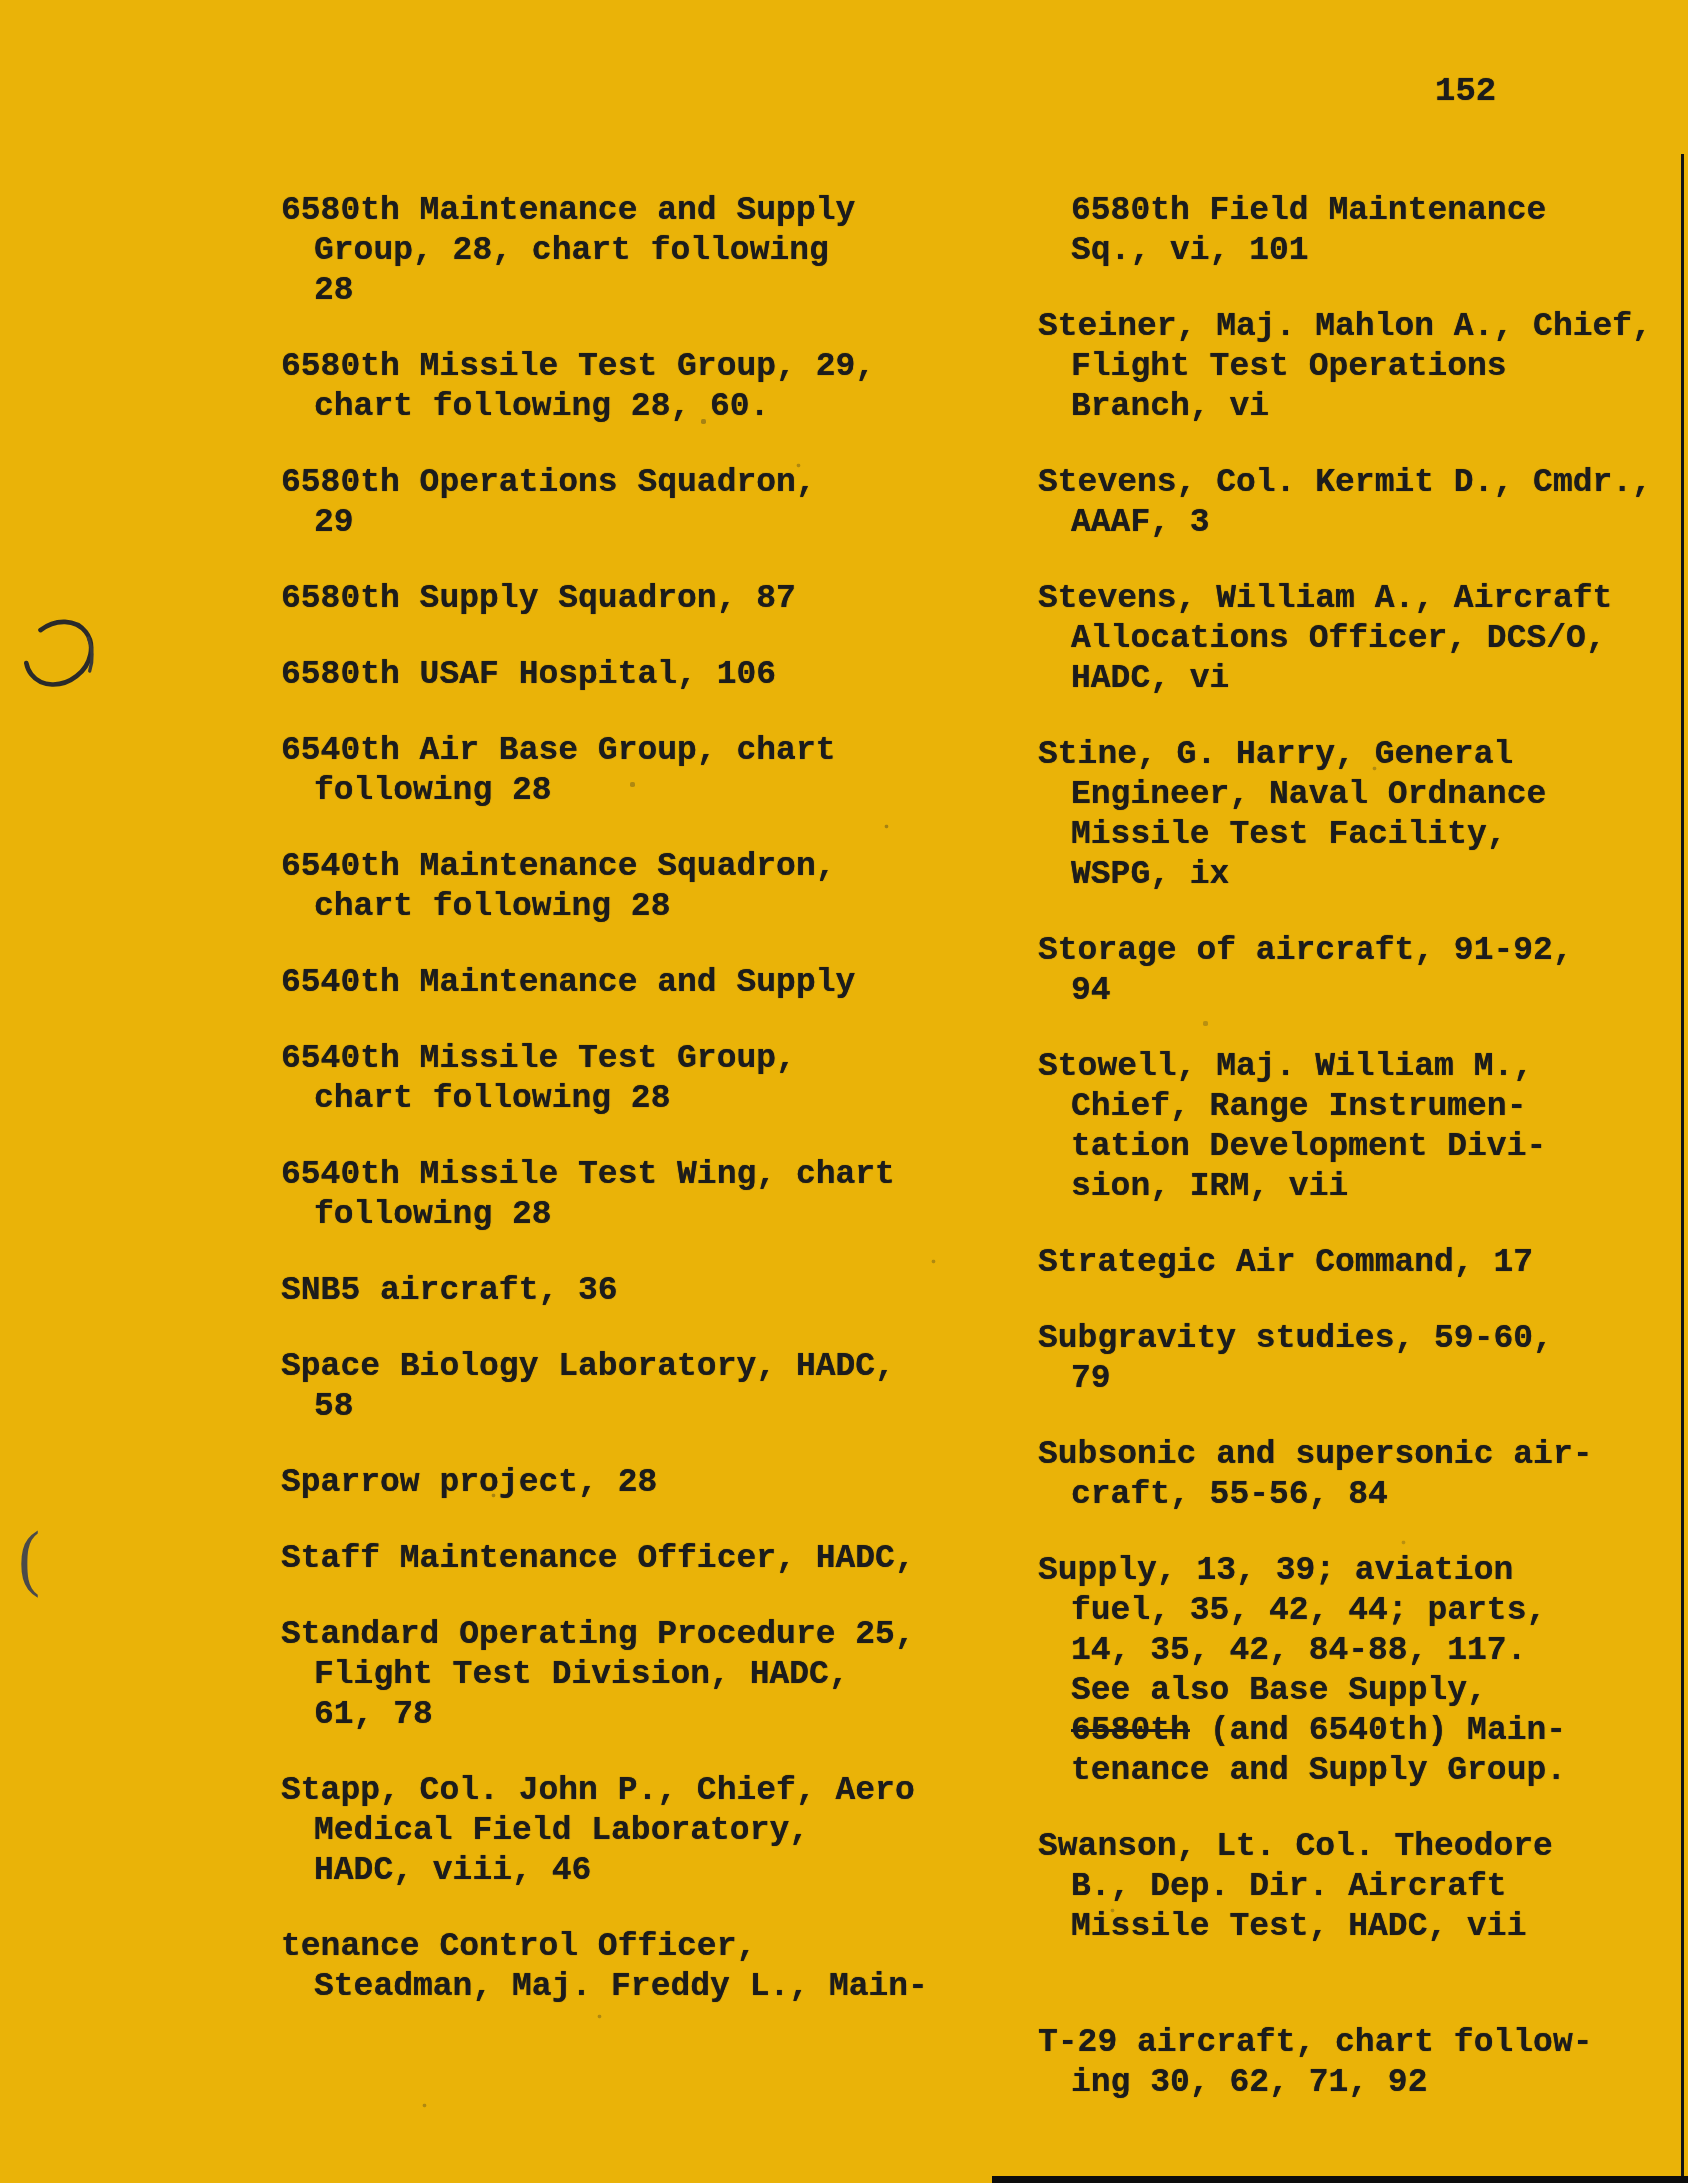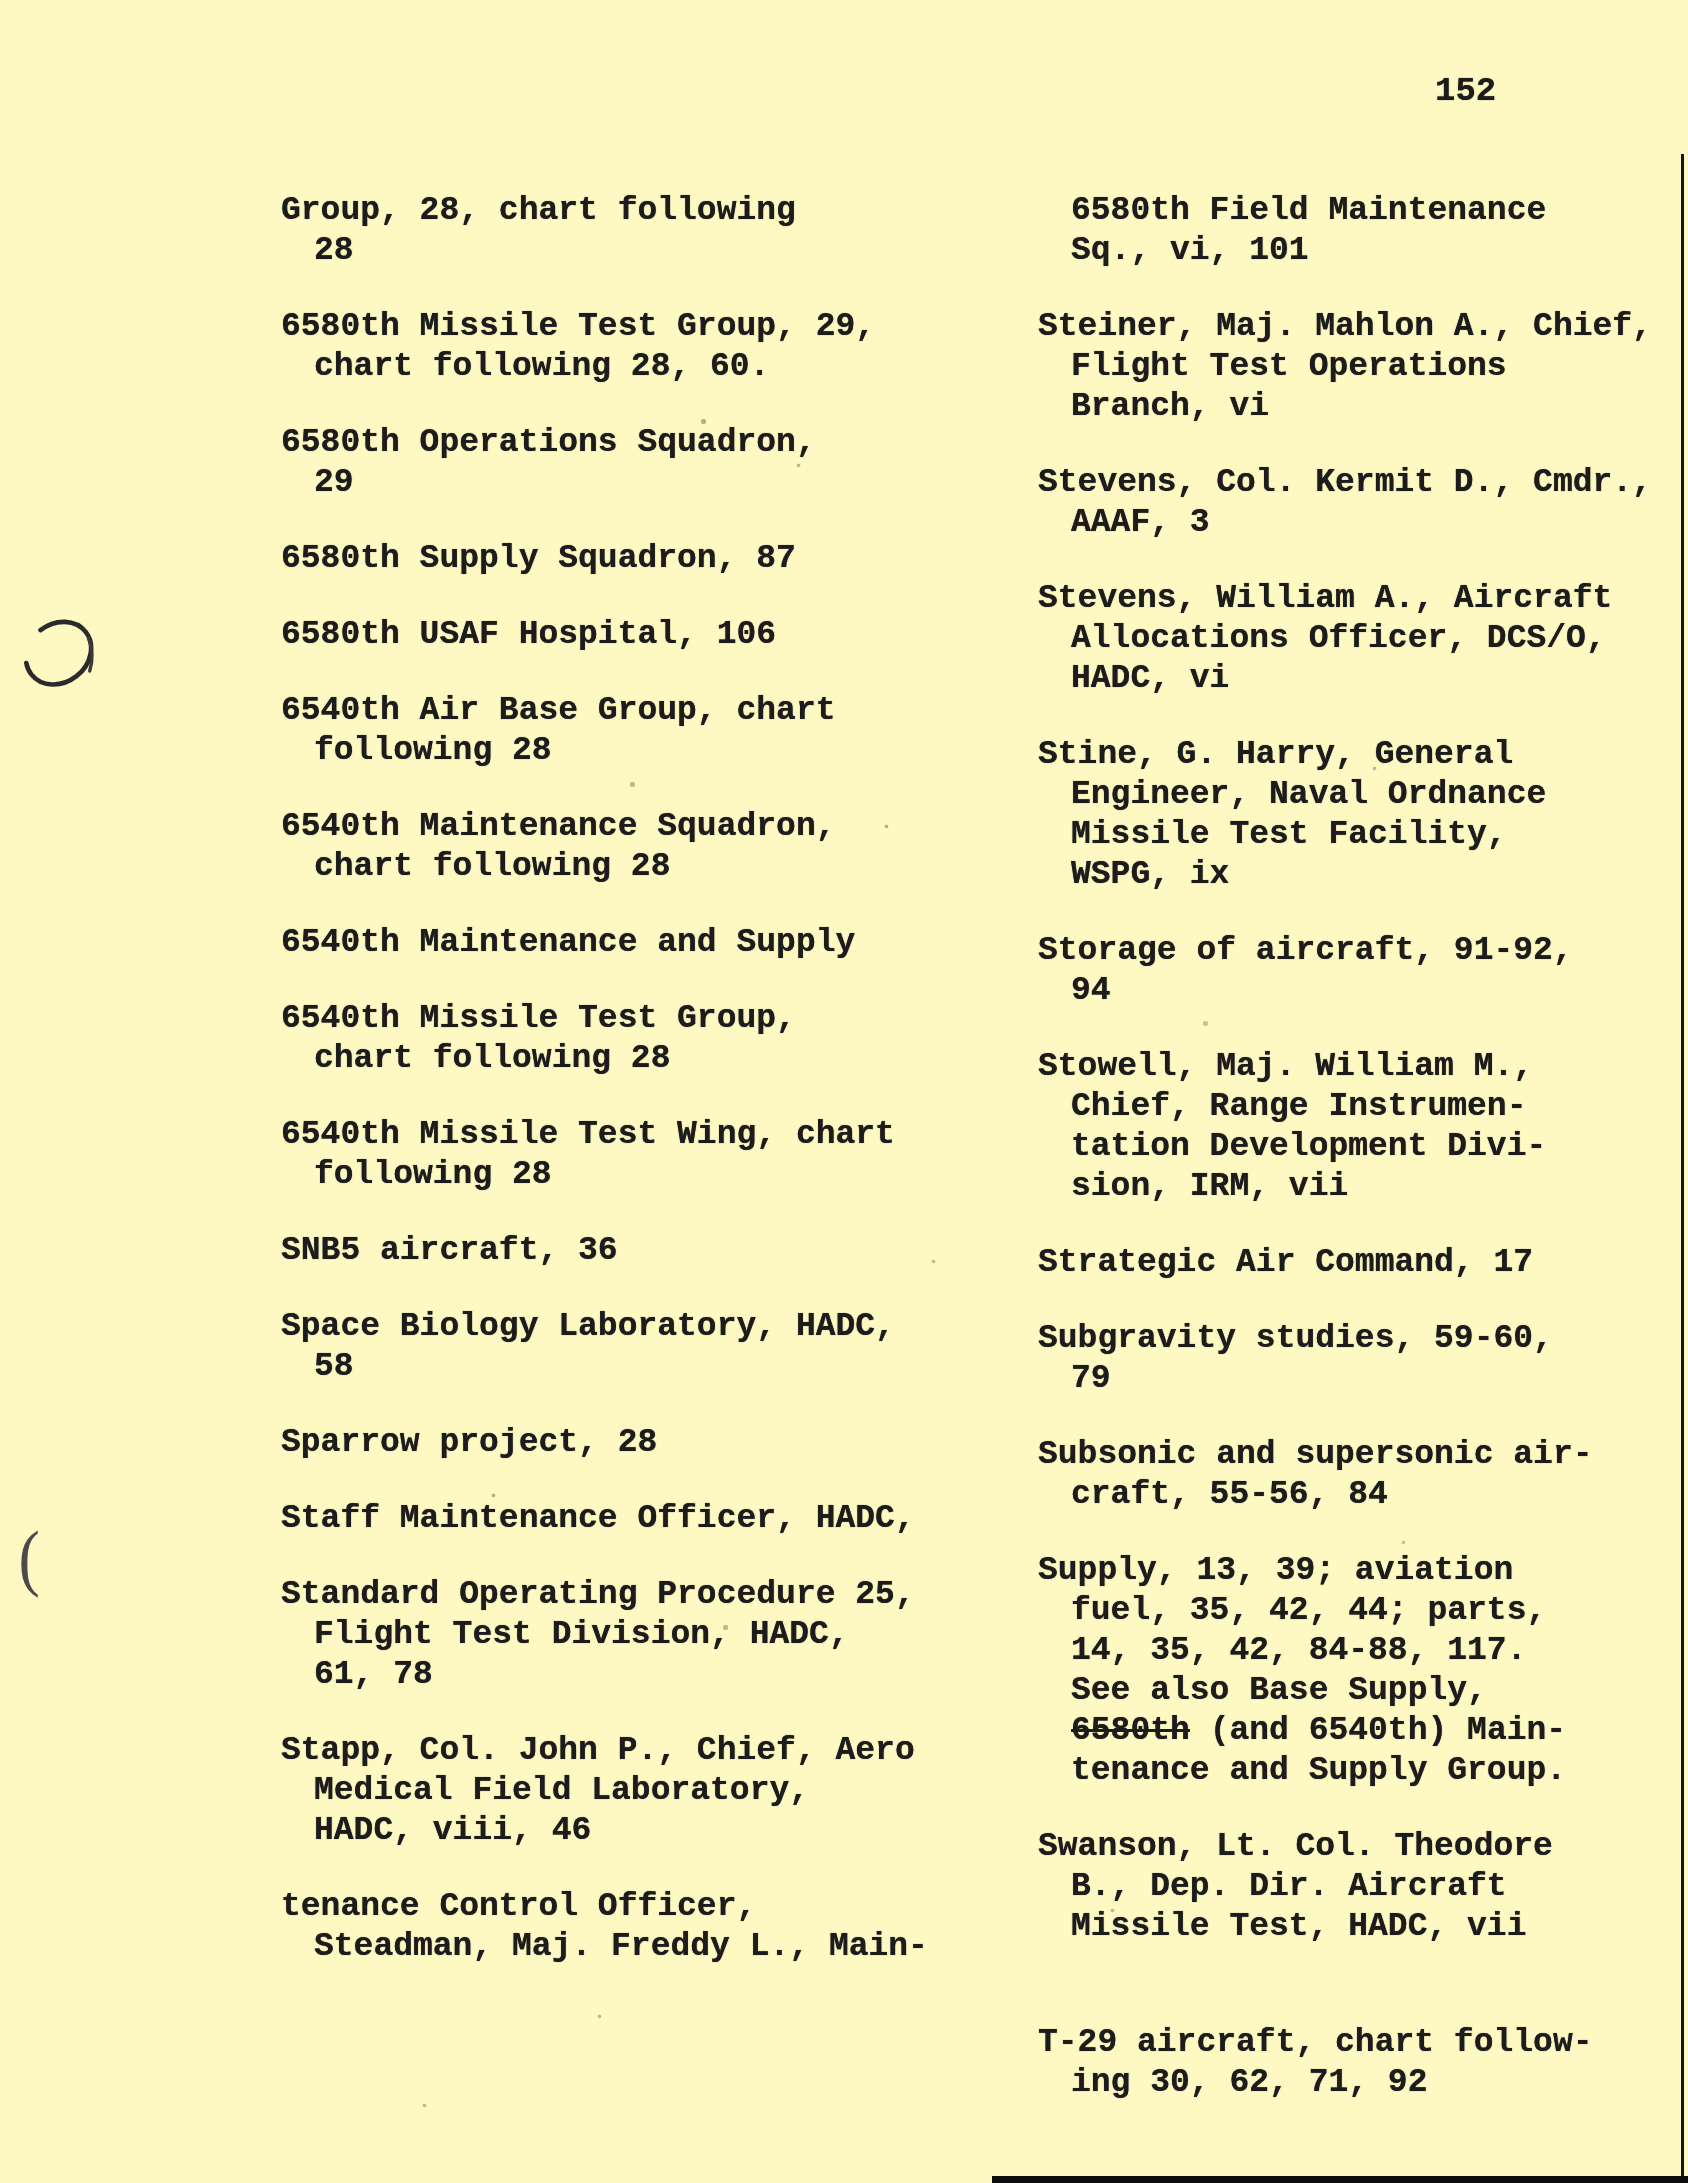--- a/index.html
+++ b/index.html
@@ -1,19 +1,19 @@
 <!DOCTYPE html>
 <html style="font-size:10.6px"><head>
 <meta charset="utf-8">
 <style>
   html,body { margin:0; padding:0; background:#d8d8dc; }
   .page {
     position:relative;
     width:1688px; height:2183px;
-    background:#fef9c3;
+    background:#eab308;
     font-family:"Liberation Mono", monospace;
     font-weight:bold;
     color:#1c1c1c;
     overflow:hidden;
   }
   .pagenum {
     position:absolute; left:1435px; top:71px;
     font-size:34px; line-height:40px;
     text-shadow:0 0 1px rgba(15,15,15,.9);
   }
@@ -75,20 +75,21 @@
 </style>
 </head>
 <body>
 
 <div class="page">
 
   <div class="pagenum">152</div>
 
   <div class="col col-left" id="col-left">
       <div class="entry">
+        <div class="line">6580th Maintenance and Supply</div>
         <div class="line">Group, 28, chart following</div>
         <div class="line">28</div>
       </div>
       <div class="entry">
         <div class="line">6580th Missile Test Group, 29,</div>
         <div class="line">chart following 28, 60.</div>
       </div>
       <div class="entry">
         <div class="line">6580th Operations Squadron,</div>
         <div class="line">29</div>

